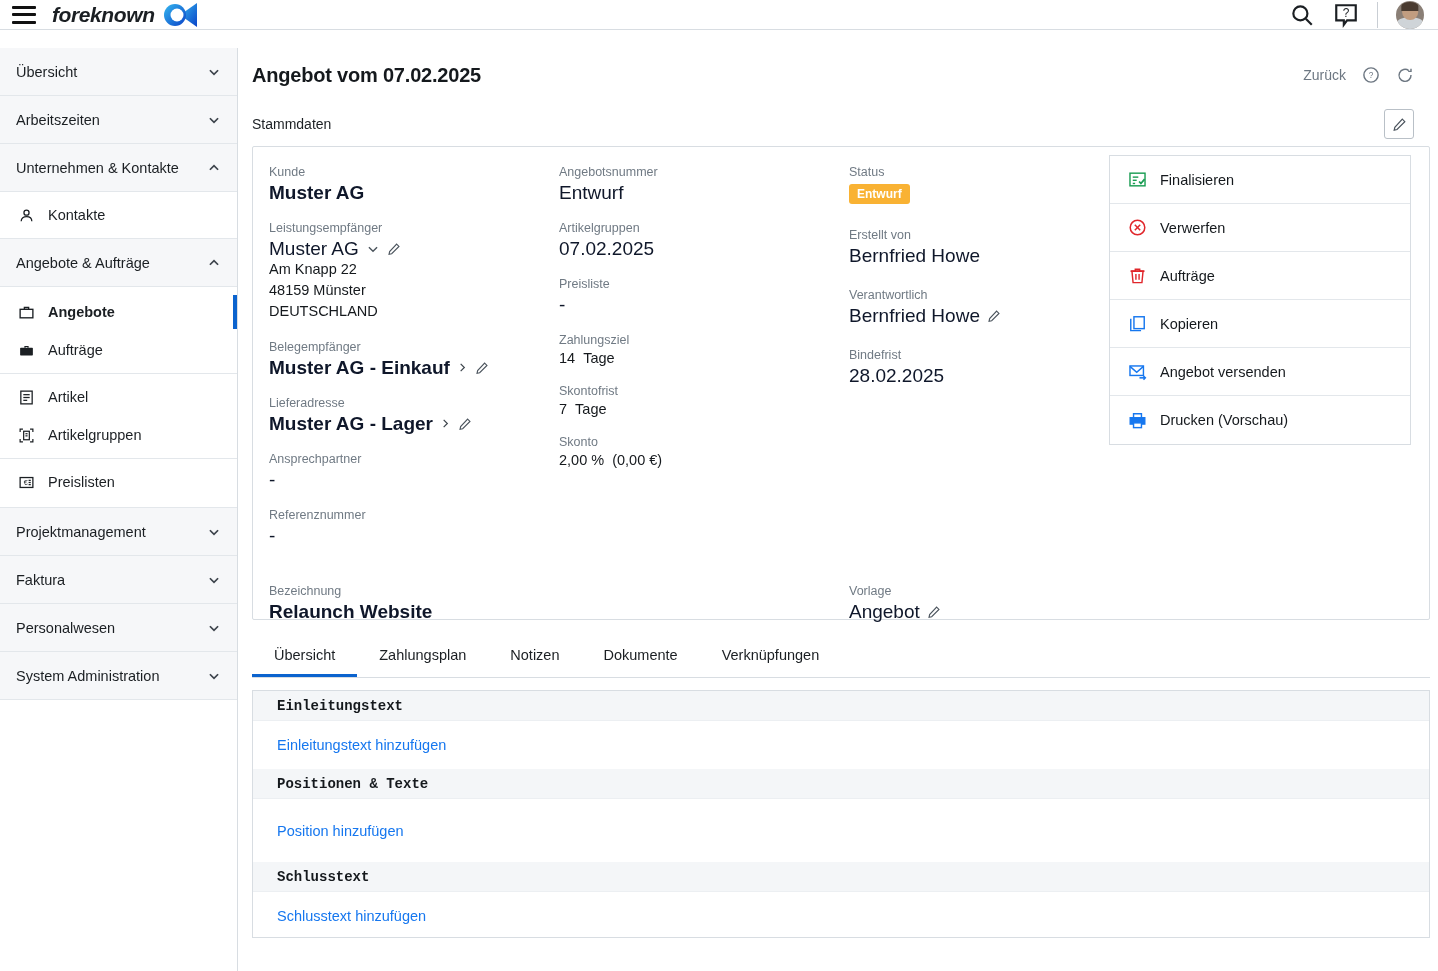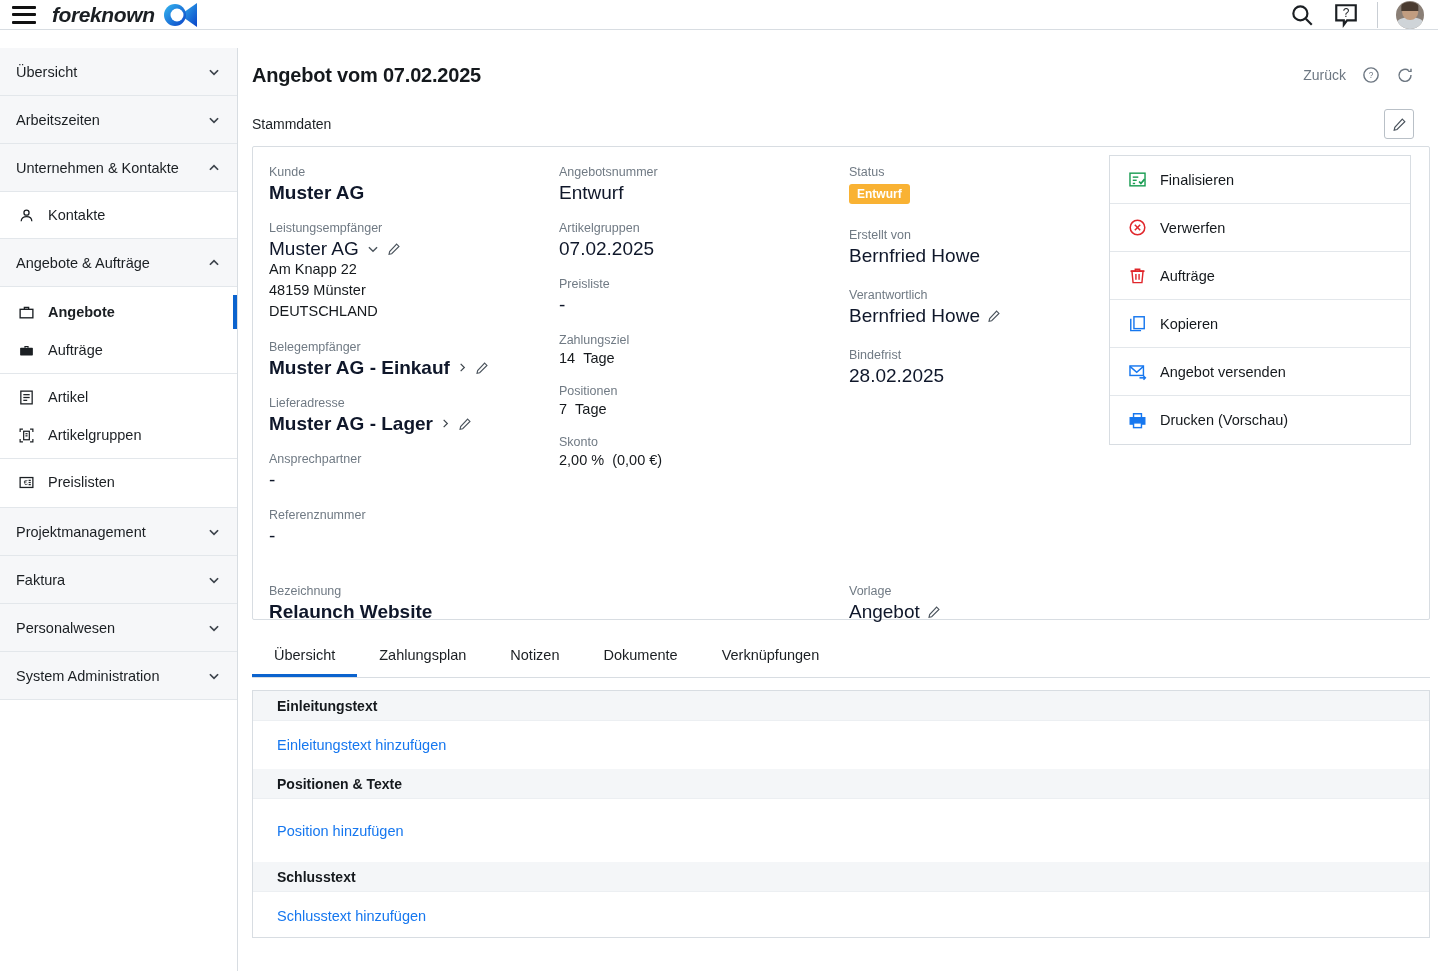--- a/index.html
+++ b/index.html
@@ -130,20 +130,21 @@
     padding:0 22px;height:41px;display:flex;align-items:center;cursor:pointer;
     font-size:14.5px;color:#1b1f23;border-bottom:3px solid transparent;
   }
   .tab.active{border-bottom-color:#0b63ce;}
   
   .lower-card{margin:12px 8px 0 14px;border:1px solid #d8dde2;background:#fff;height:248px;}
   .sec-head{
     background:#f4f6f8;height:30px;display:flex;align-items:center;
     padding:0 24px;font-weight:bold;font-size:14px;color:#15191d;
     border-bottom:1px solid #eceff2;
+    font-family:Liberation Mono, monospace;
   }
   .sec-link{
     height:48px;display:flex;align-items:center;padding:0 24px;
     color:#1677ef;font-size:14.5px;cursor:pointer;
   }
   .sec-link.tall{height:63px;}
 </style>
 </head>
 <body>
 
@@ -396,21 +397,21 @@
           <div class="fld-val">-</div>
         </div>
         <div class="fld">
           <div class="fld-label">Zahlungsziel</div>
           <div class="val-pair">
             <span>14</span>
             <span>Tage</span>
           </div>
         </div>
         <div class="fld">
-          <div class="fld-label">Positionen</div>
+          <div class="fld-label">Skontofrist</div>
           <div class="val-pair">
             <span>7</span>
             <span>Tage</span>
           </div>
         </div>
         <div class="fld">
           <div class="fld-label">Skonto</div>
           <div class="val-pair">
             <span>2,00 %</span>
             <span>(0,00 €)</span>

